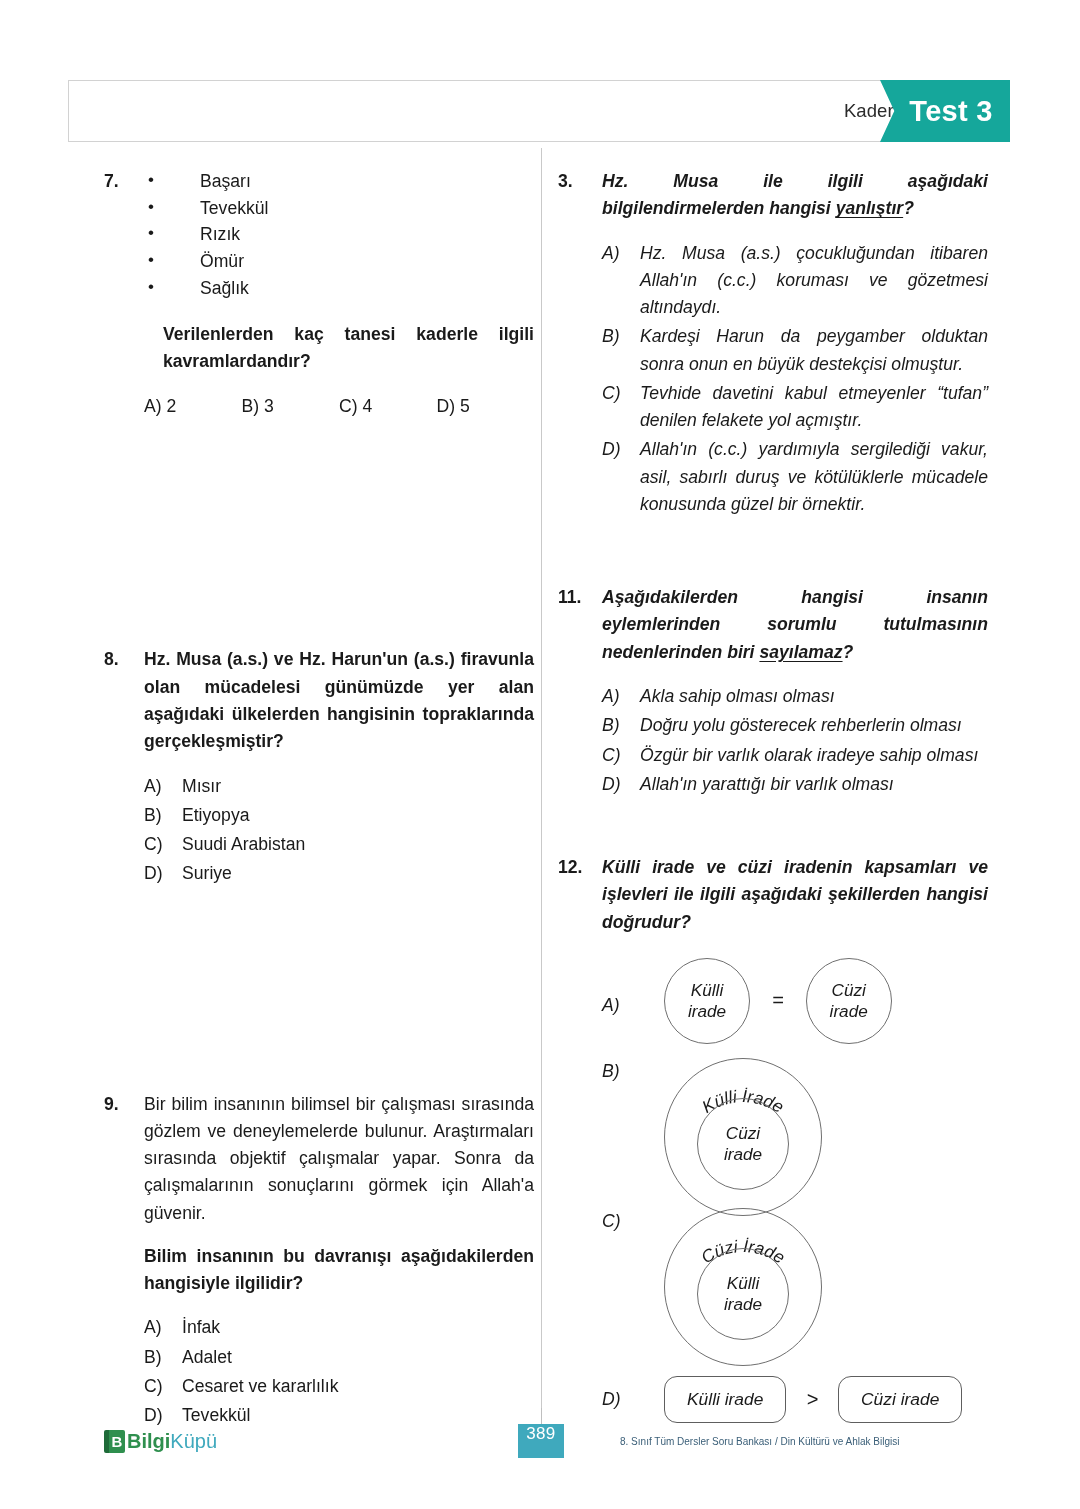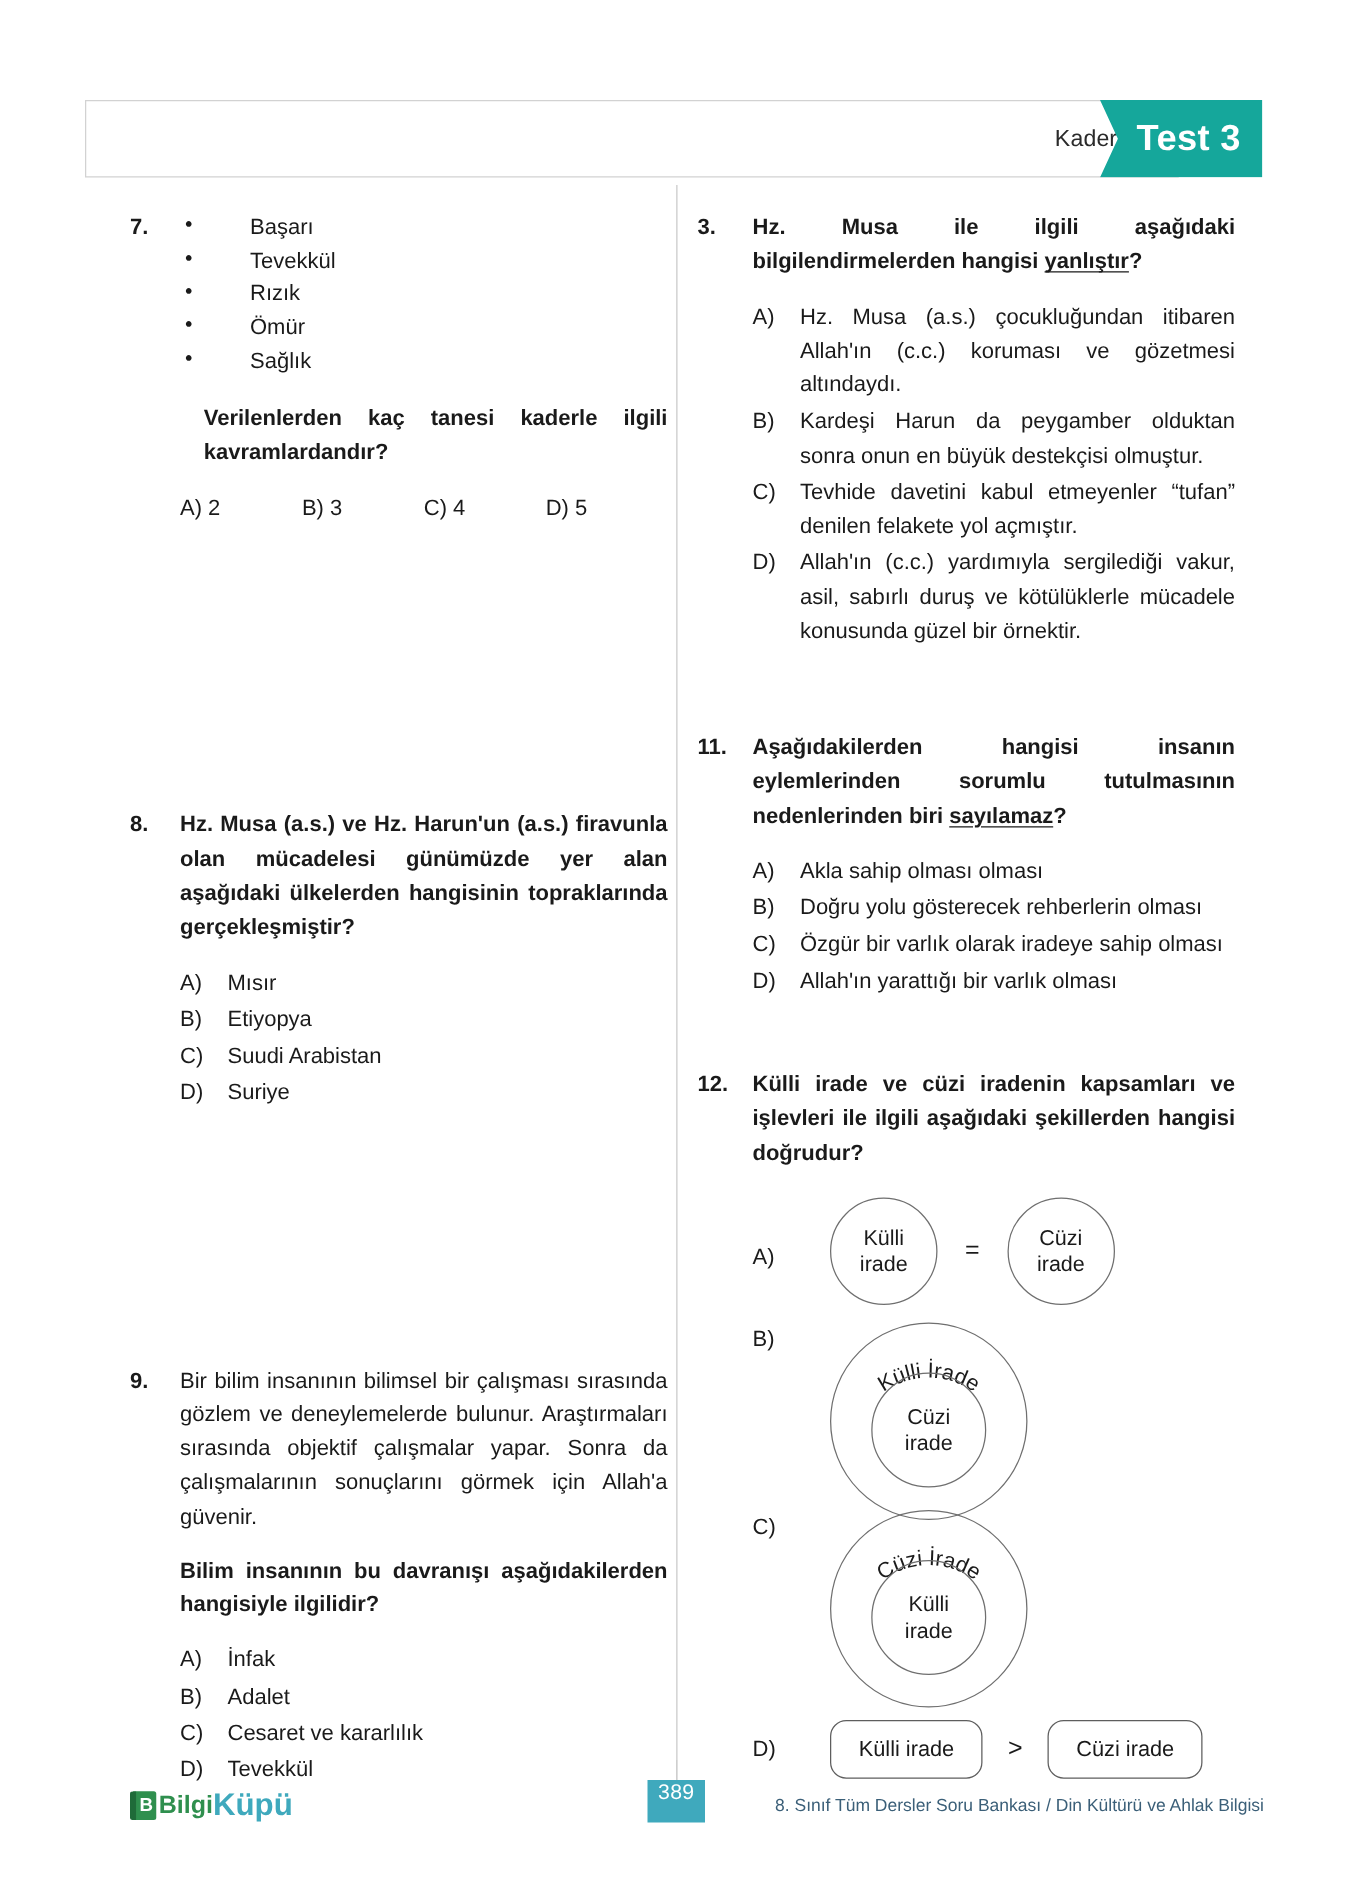--- a/index.html
+++ b/index.html
@@ -70,21 +70,21 @@
     font-size: 17.6px;
     line-height: 1.55;
   }
   .q-num {
     position: absolute;
     left: 0; top: 0;
     font-weight: bold;
     font-size: 17.6px;
   }
   .q-body { margin-left: 40px; }
-  .col-right .q-body { margin-left: 44px; }
+  .col-right .q-body { margin-left: 44px; font-style: italic; }
 
   .stem {
     font-weight: bold;
     text-align: justify;
     text-justify: inter-word;
   }
   .passage {
     text-align: justify;
     text-justify: inter-word;
     margin-bottom: 16px;
@@ -221,21 +221,21 @@
     display: flex; align-items: flex-start; justify-content: center;
   }
   .page-badge span {
     color: #ffffff;
     font-size: 17px;
     letter-spacing: .3px;
   }
   .footer-note {
     position: absolute;
     left: 620px; top: 1436px;
-    font-size: 14px;
+    font-size: 10px;
     color: #3b5f78;
     white-space: nowrap;
   }
   .logo {
     position: absolute;
     left: 104px; top: 1430px;
     display: flex; align-items: center;
   }
   .logo-mark {
     width: 21px; height: 23px;
@@ -243,21 +243,21 @@
     border-left: 5px solid #1f6b39;
     border-radius: 2px;
     display: flex; align-items: center; justify-content: center;
     margin-right: 2px;
   }
   .logo-mark span {
     color: #ffffff; font-weight: bold; font-size: 15px;
     line-height: 1;
   }
   .logo-t1 { color: #2f8f4e; font-weight: bold; font-size: 20px; }
-  .logo-t2 { color: #3fa9bd; font-weight: bold; font-size: 25px; }
+  .logo-t2 { color: #3fa9bd; font-weight: normal; font-size: 20px; }
 </style>
 </head>
 <body>
 
 <div class="header-box"></div>
 <div class="header-topic">Kader İnancı</div>
 <div class="test-badge">
   <span>Test 3</span>
 </div>
 

